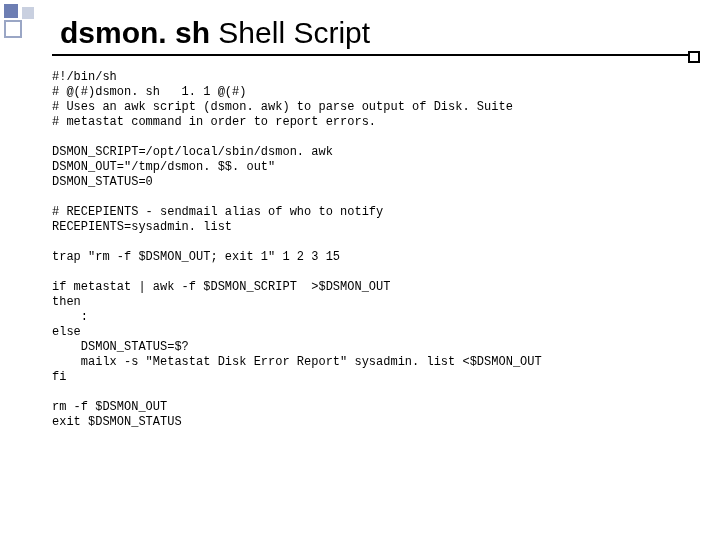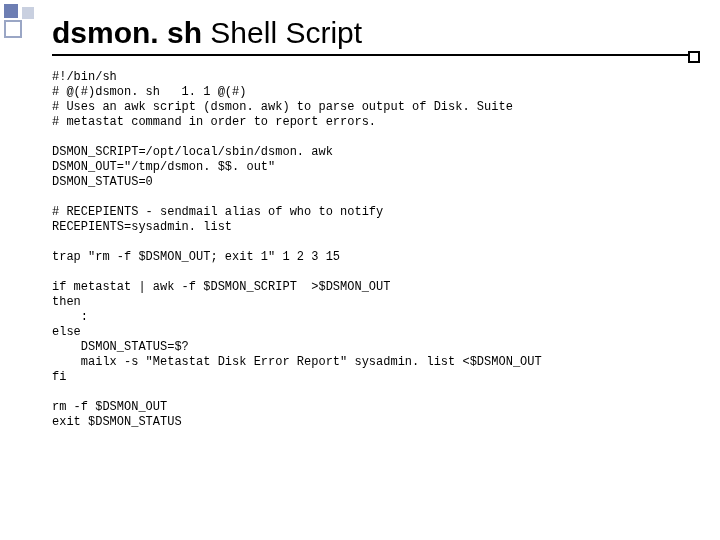--- a/index.html
+++ b/index.html
@@ -33,21 +33,21 @@
     }
     .corner-deco .sq3 {
       position: absolute;
       top: 7px; left: 22px;
       width: 12px; height: 12px;
       background: #c9d0e0;
     }
     .title {
       position: absolute;
       top: 16px;
-      left: 52px;
+      left: 60px;
       font-size: 30px;
       font-weight: bold;
       color: #000;
     }
     .title .bold { font-weight: 900; }
     .title .normal { font-weight: 400; }
     .underline {
       position: absolute;
       top: 54px;
       left: 52px;

